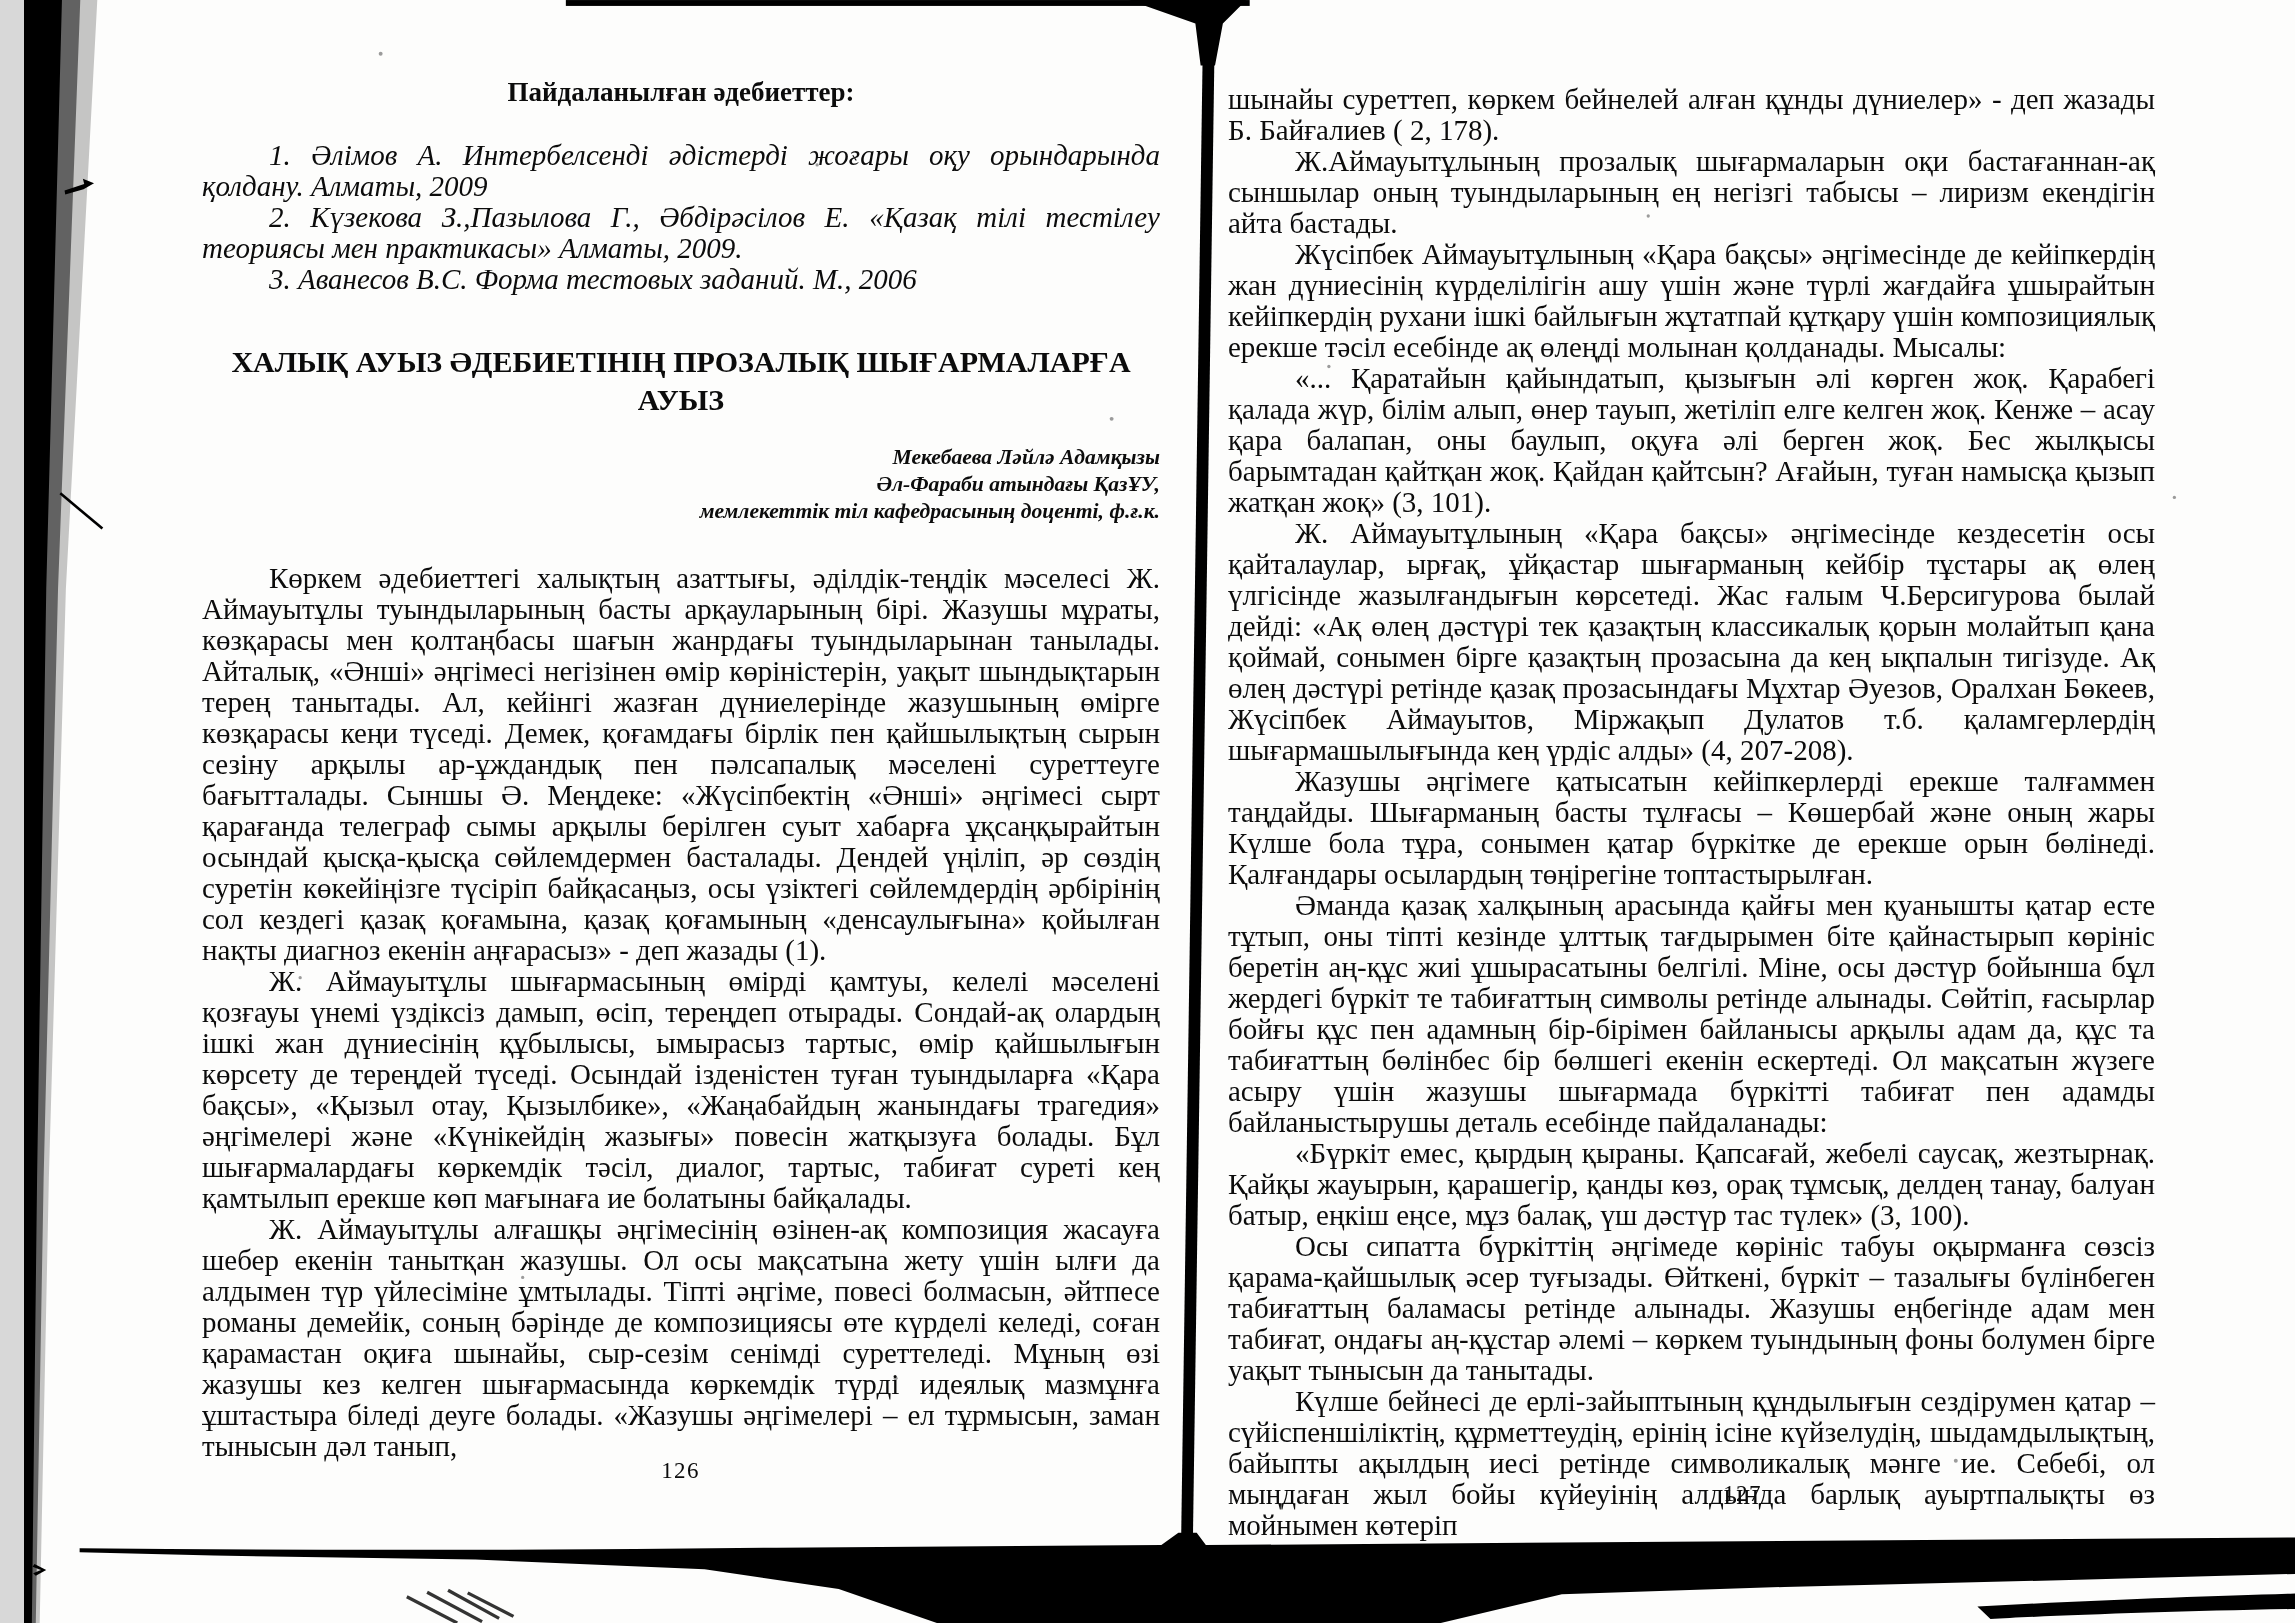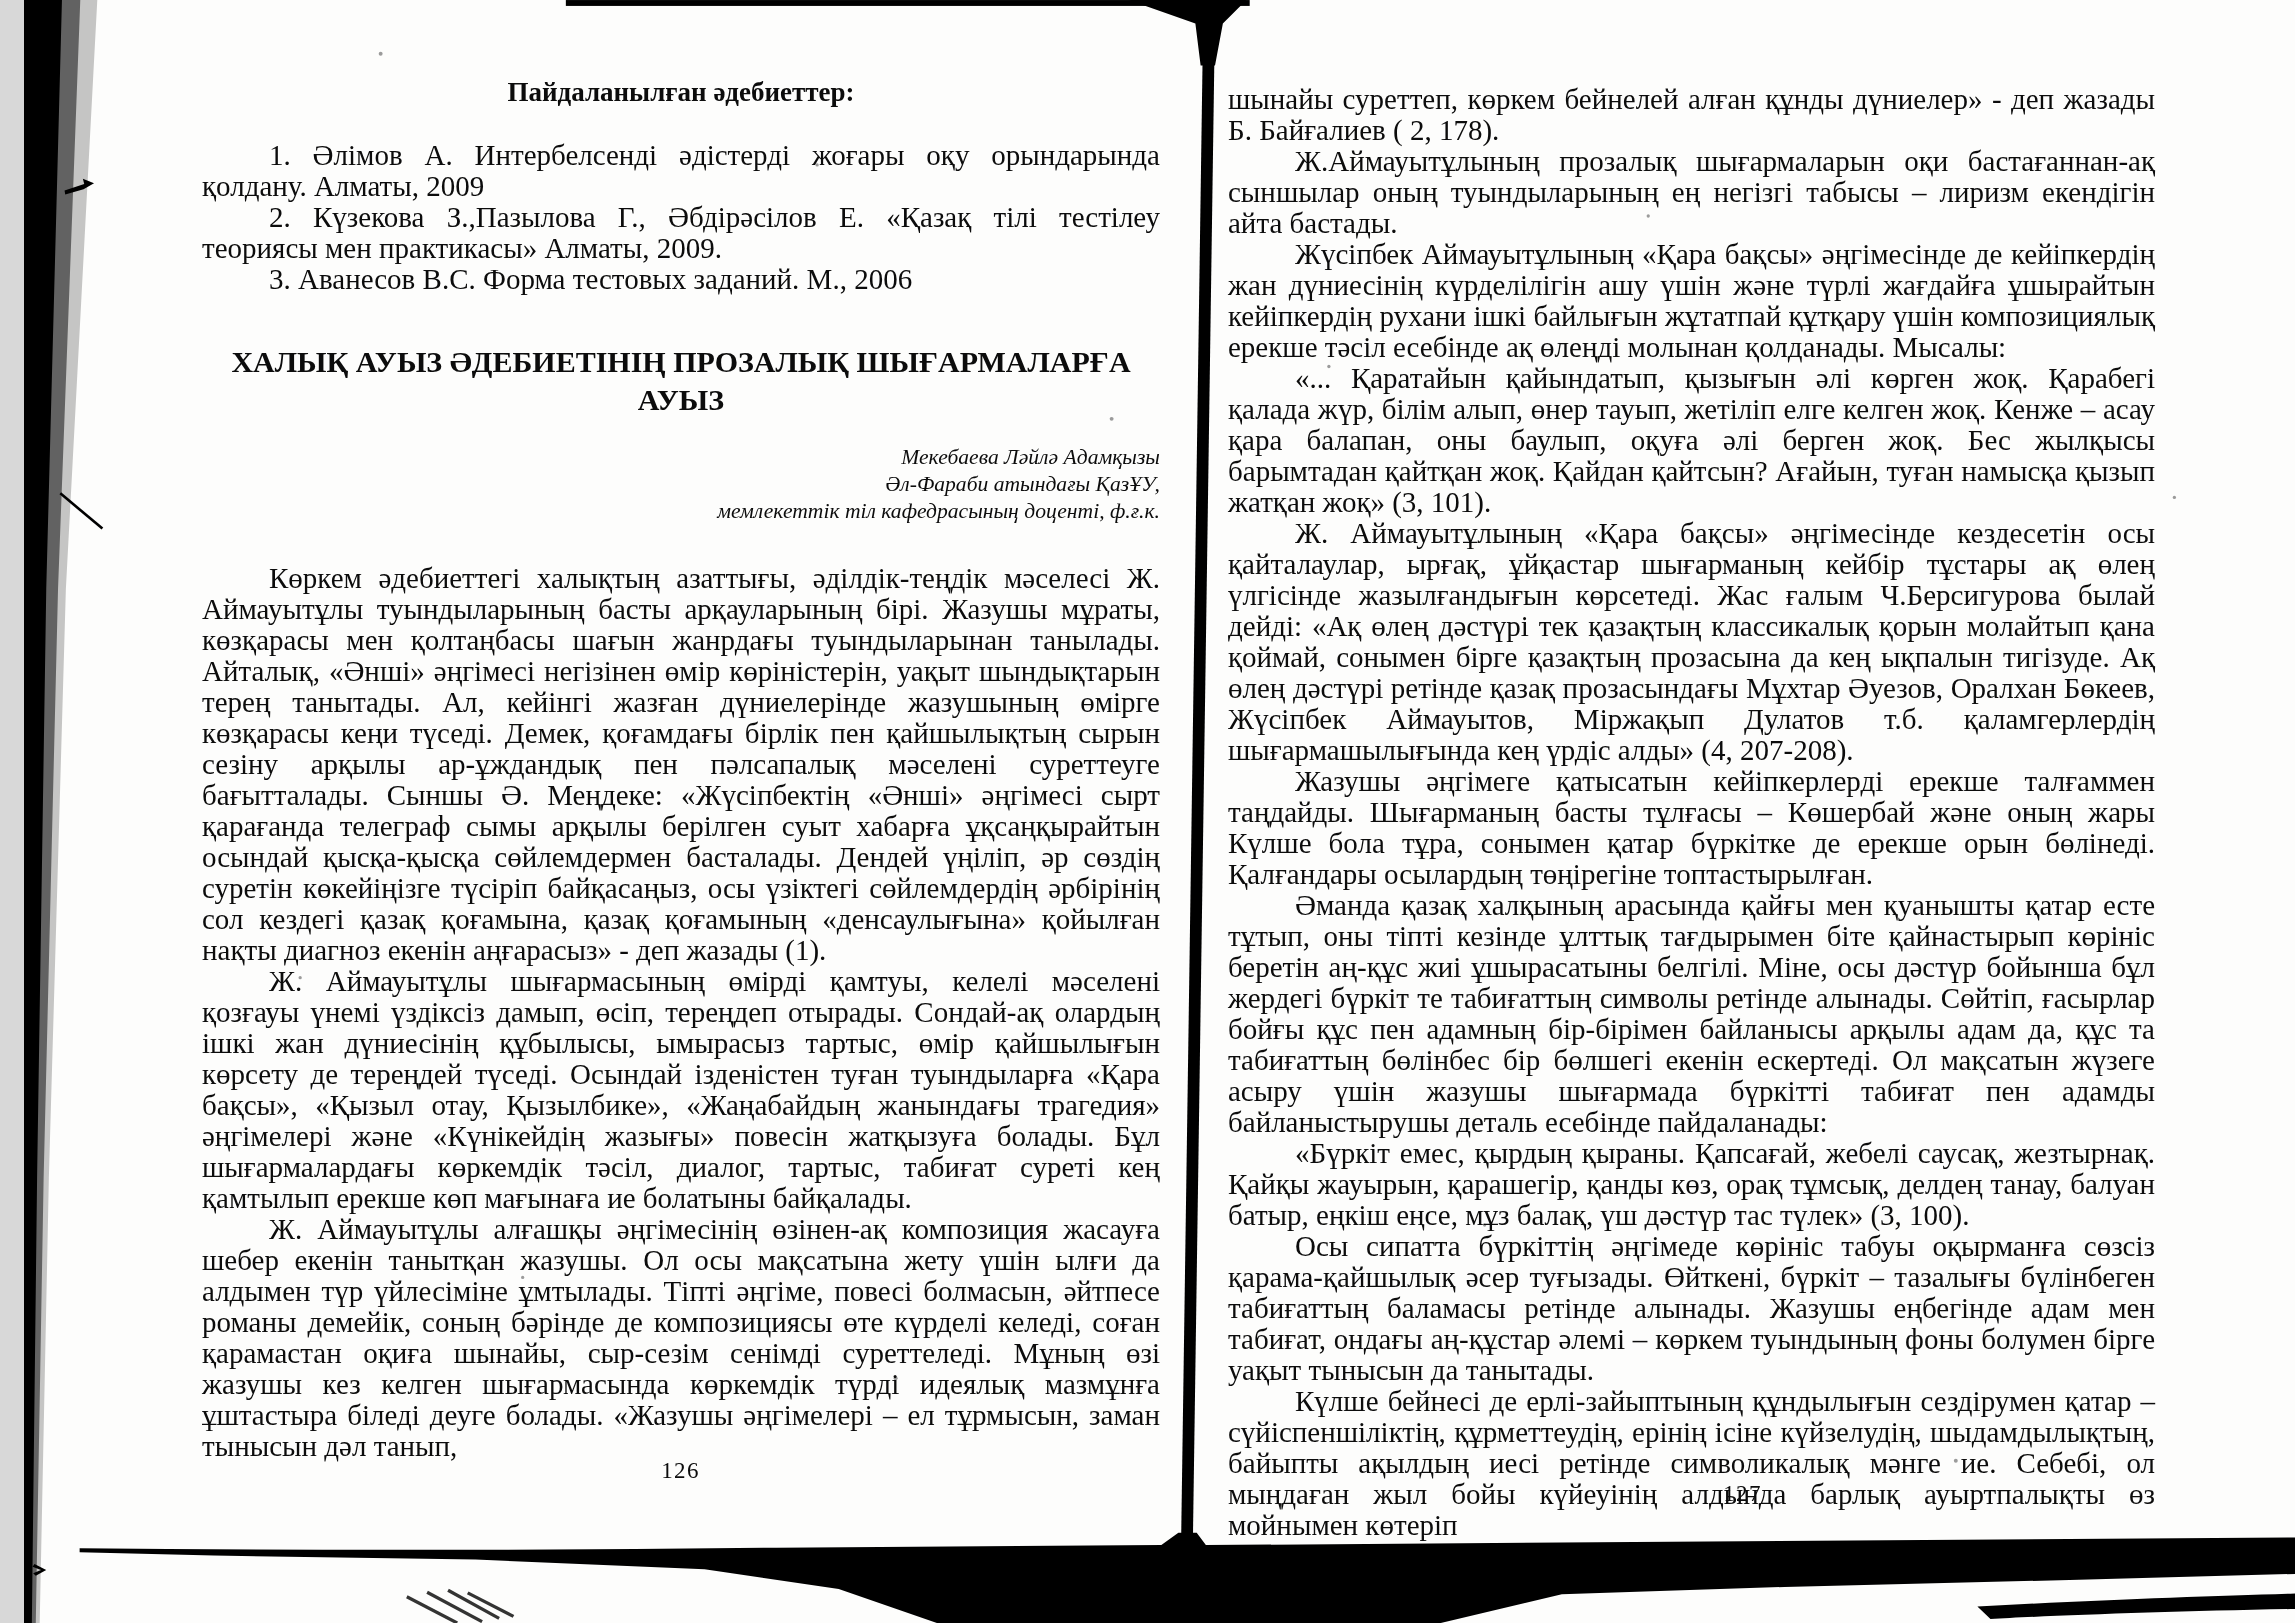--- a/index.html
+++ b/index.html
@@ -15,29 +15,29 @@
   #artifacts{position:absolute;left:0;top:0;width:2295px;height:1623px;}
   .text-block{position:absolute;}
   #left-block{left:178px;top:77px;width:958px;}
   #right-block{left:1204px;top:84px;width:927px;}
   .refs-heading{
     font-size:27px;font-weight:bold;text-align:center;
     line-height:30px;margin:0 0 33px 0;
   }
   p.ref{
     margin:0;text-indent:67px;text-align:justify;
-    font-size:29px;line-height:31px;
+    font-size:29px;line-height:31px;font-style:italic;
   }
   .article-title{
     margin:48px 0 25px 0;
     font-size:30px;font-weight:bold;text-align:center;line-height:38px;
   }
   .author-block{
     margin:0 0 38px 0;
-    font-size:21.6px;font-weight:normal;font-style:italic;
+    font-size:21.6px;font-weight:bold;font-style:italic;
     text-align:right;line-height:27px;
   }
   p.body-par{
     margin:0;text-indent:67px;text-align:justify;
     font-size:29px;line-height:31px;
   }
   p.noindent{text-indent:0;}
   .page-number{
     position:absolute;font-size:23px;letter-spacing:1.3px;
   }

